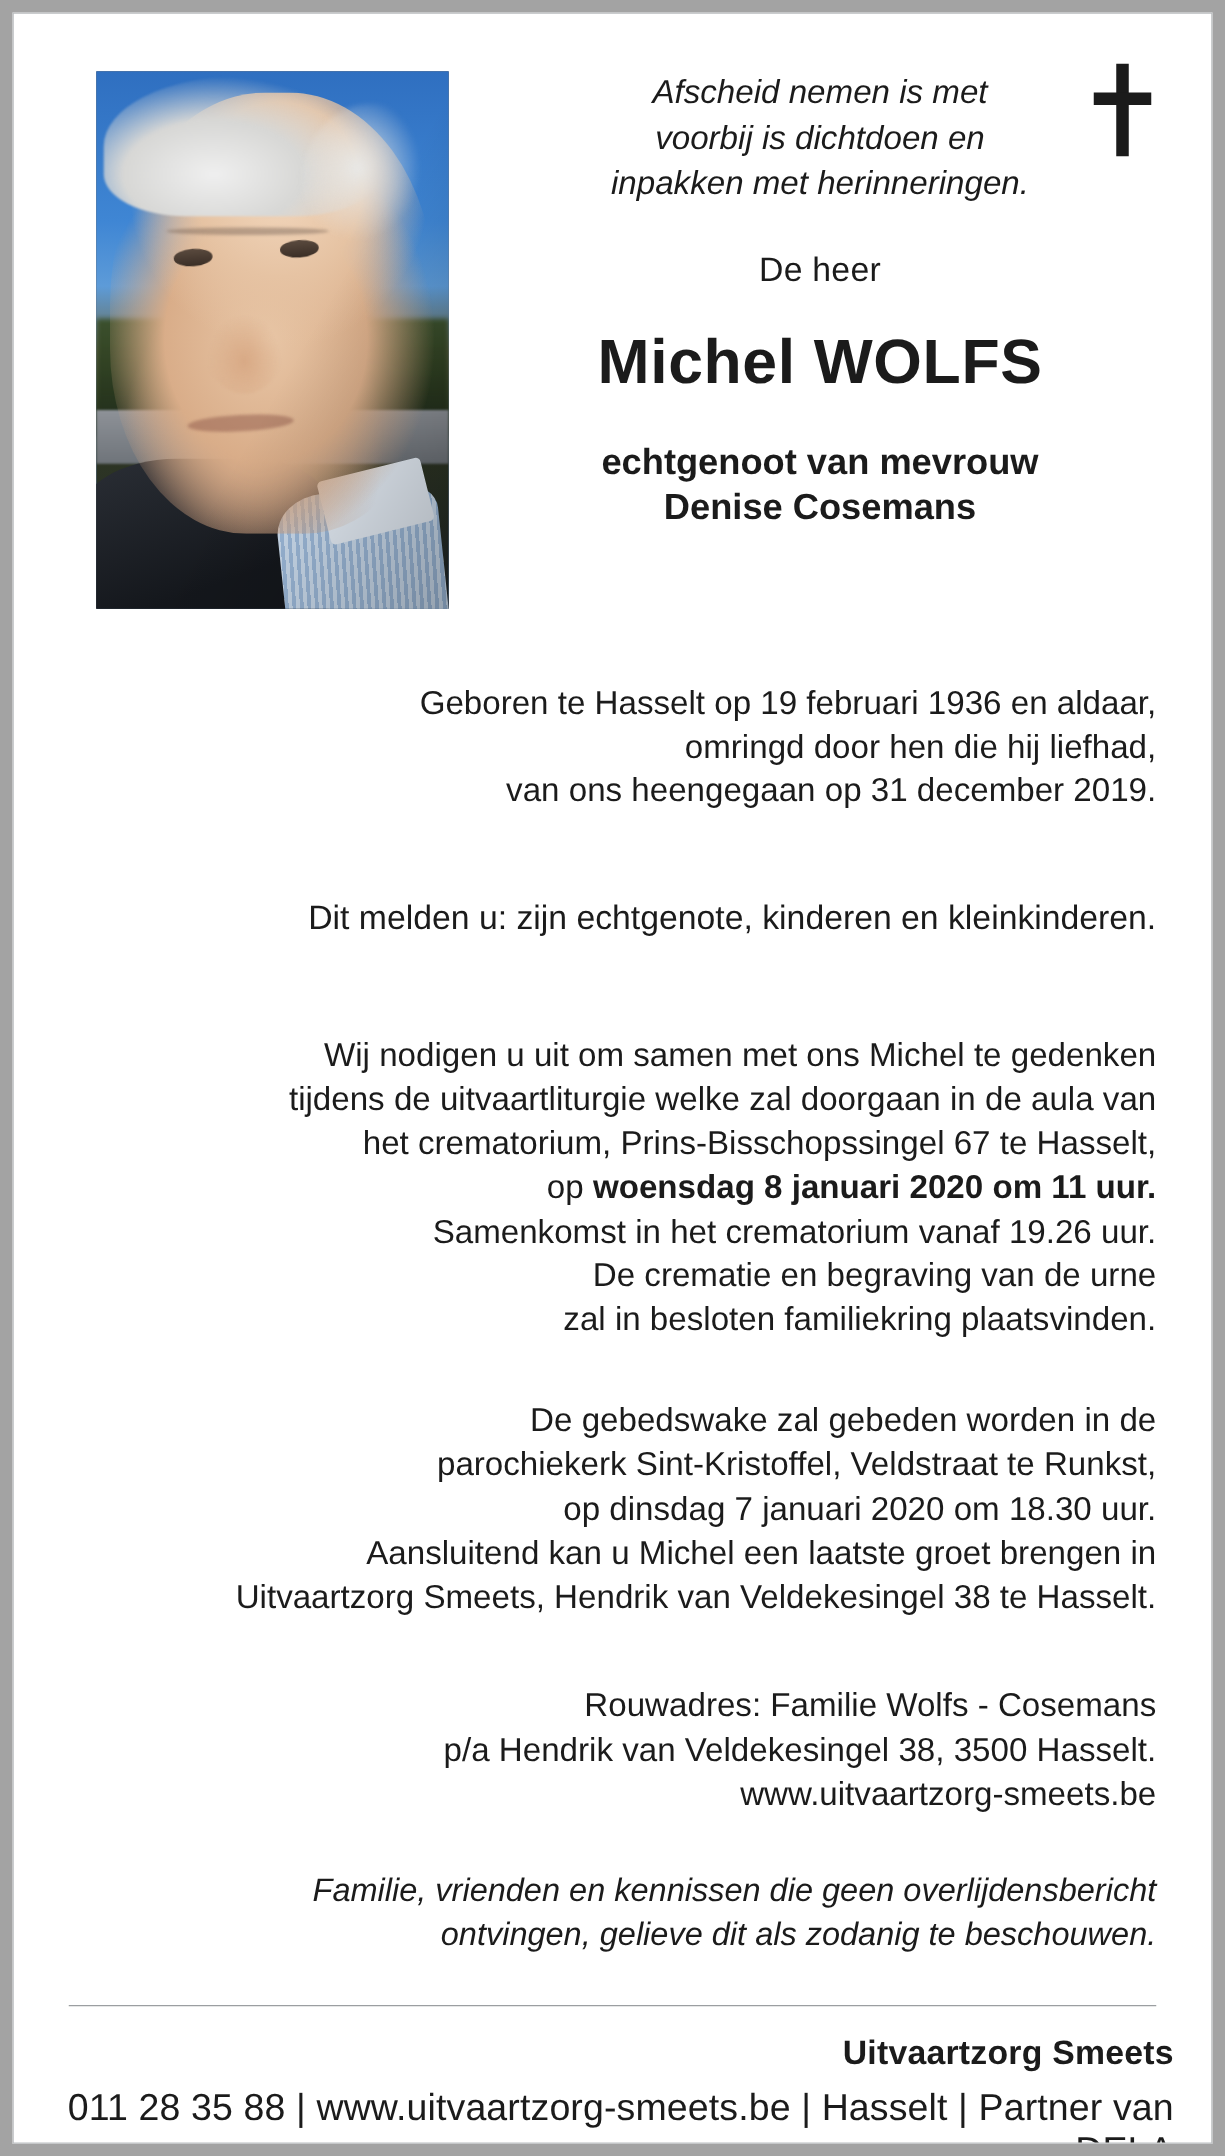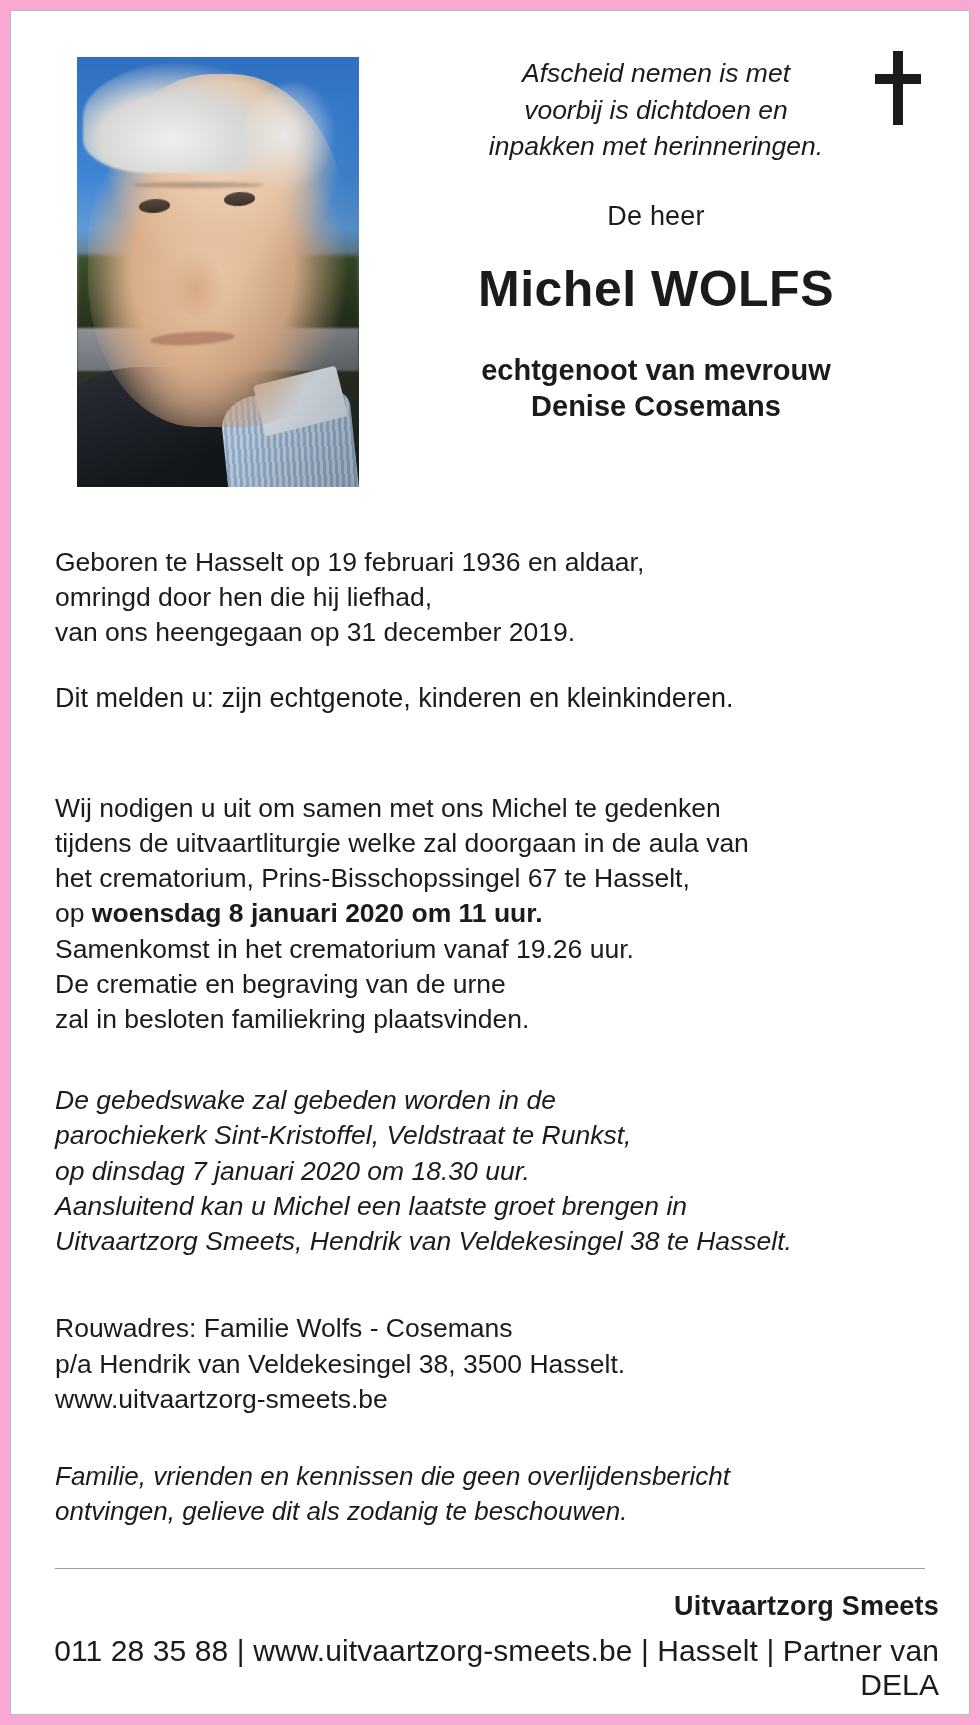--- a/index.html
+++ b/index.html
@@ -9,21 +9,21 @@
   }
   body {
     font-family: "Liberation Sans", sans-serif;
     color: #1b1b1b;
   }
   .card {
     position: relative;
     width: 980px;
     height: 1725px;
     box-sizing: border-box;
-    background: #f9a8d4;
+    background: #a3a3a3;
     padding: 10px;
     overflow: hidden;
   }
   .card-inner {
     position: relative;
     width: 100%;
     height: 100%;
     box-sizing: border-box;
     background: #ffffff;
     border: 1px solid #b9bcbe;
@@ -235,31 +235,31 @@
   .spouse {
     font-size: 29px;
     font-weight: bold;
     line-height: 1.25;
     margin-top: 34px;
   }
 
   
   .body-area {
     padding: 0 44px;
-    text-align: left;
+    text-align: right;
   }
   .para {
     font-size: 26.5px;
     line-height: 1.33;
     margin: 0;
   }
   .block-birth { margin-top: 58px; }
-  .block-melden { margin-top: 30px; font-size: 27px; }
+  .block-melden { margin-top: 66px; font-size: 27px; }
   .block-invite { margin-top: 74px; }
-  .block-wake { margin-top: 46px; font-style: italic; }
+  .block-wake { margin-top: 46px; }
   .block-address { margin-top: 52px; }
   .block-note {
     margin-top: 42px;
     font-style: italic;
     font-size: 26px;
     line-height: 1.33;
   }
   .strong { font-weight: bold; }
 
   

